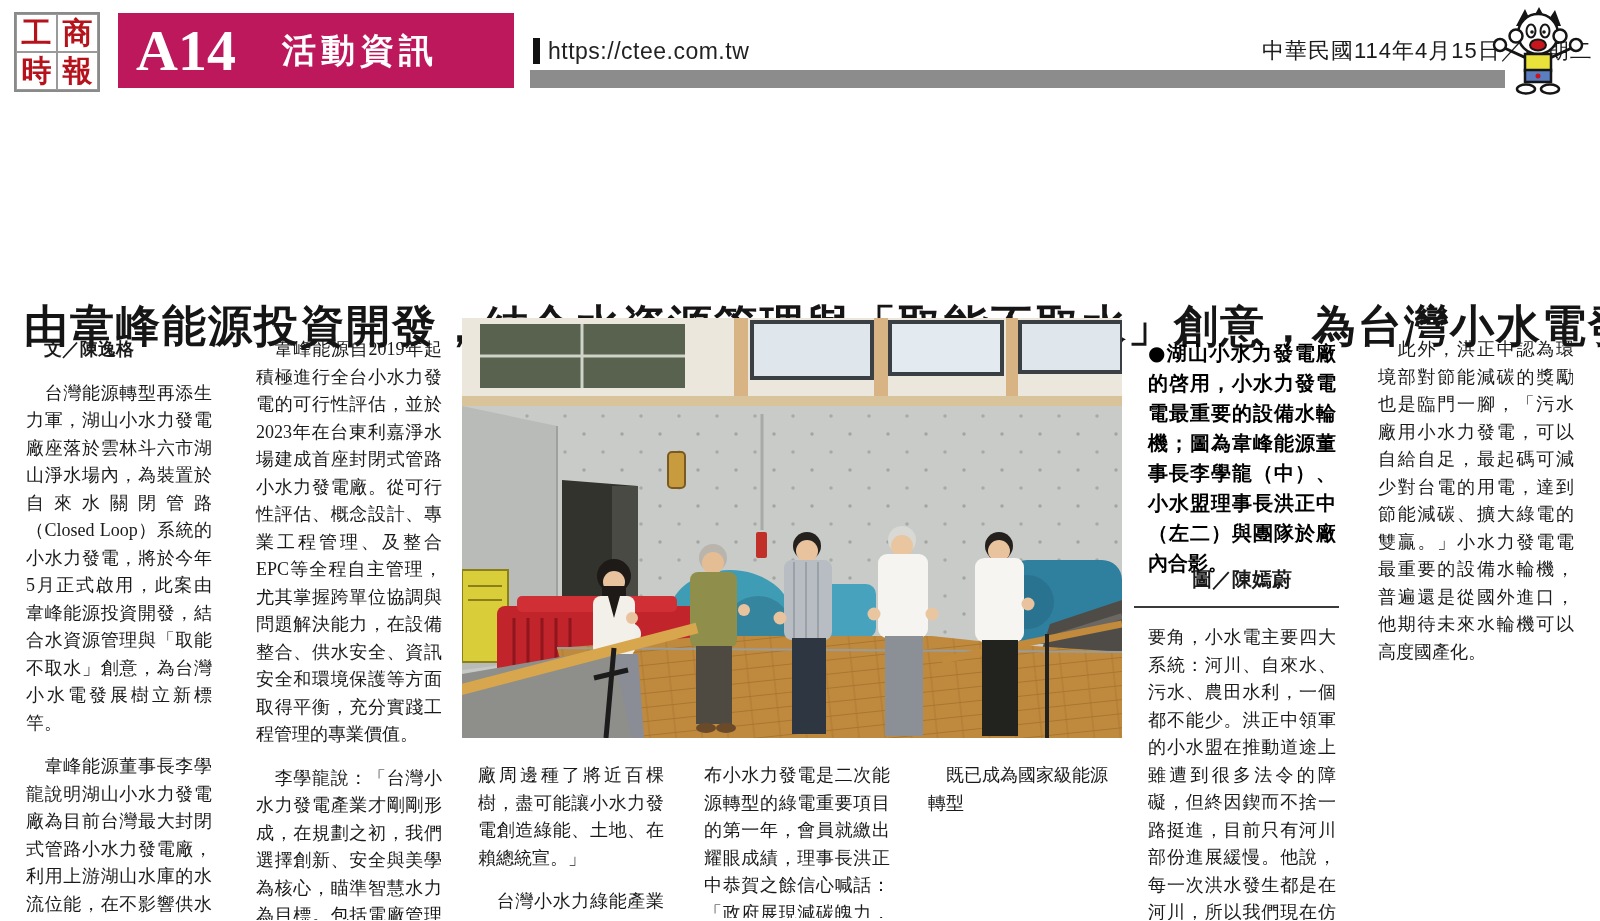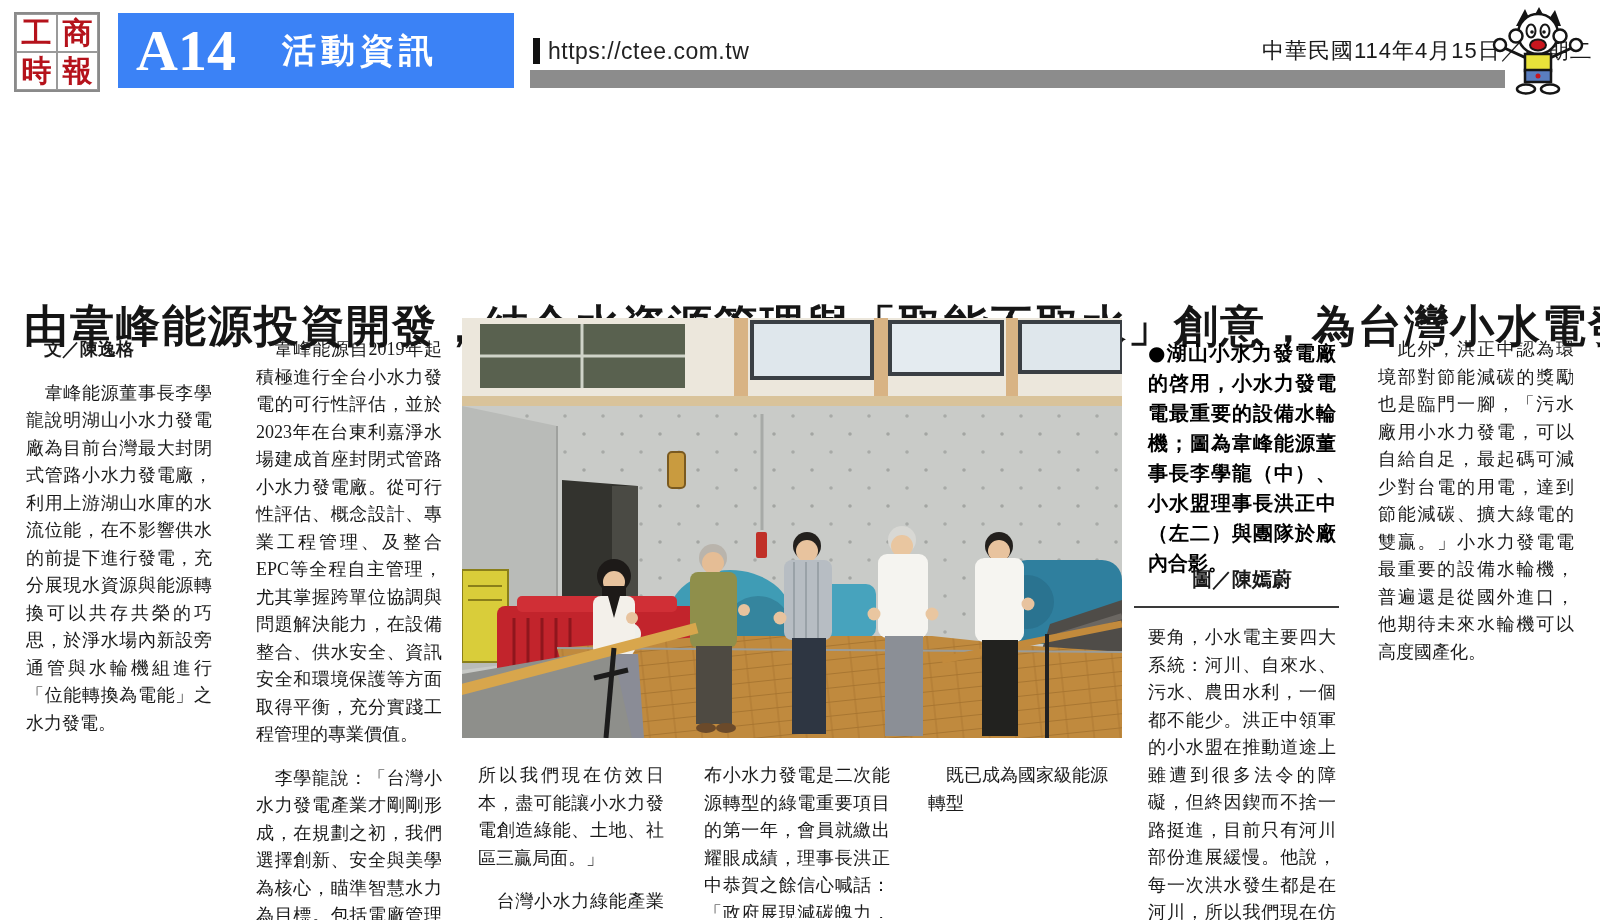--- a/index.html
+++ b/index.html
@@ -6,21 +6,21 @@
   .page{position:relative;width:1600px;height:921px;background:#fff;overflow:hidden;
         font-family:"Liberation Sans",sans-serif;color:#111;}
 
   
   .logo{position:absolute;left:14px;top:12px;width:82px;height:76px;
         display:grid;grid-template-columns:1fr 1fr;grid-template-rows:1fr 1fr;
         border:2px solid #8a8a8a;background:#fff;}
   .logo-cell{display:flex;align-items:center;justify-content:center;
         font-family:"Liberation Serif",serif;font-weight:bold;font-size:30px;color:#b5121b;
         border:1px solid #9a9a9a;line-height:1;}
-  .banner{position:absolute;left:118px;top:13px;width:396px;height:75px;background:#3b82f6;
+  .banner{position:absolute;left:118px;top:13px;width:396px;height:75px;background:#be185d;
         display:flex;align-items:center;}
   .banner .pgnum{font-family:"Liberation Serif",serif;font-weight:bold;color:#fff;
         font-size:58px;margin-left:18px;line-height:1;}
   .banner .section{color:#fff;font-weight:bold;font-size:34px;letter-spacing:5px;margin-left:46px;}
   .url-bullet{position:absolute;left:533px;top:38px;width:7px;height:26px;background:#111;}
   .url-text{position:absolute;left:548px;top:38px;font-size:23px;color:#222;letter-spacing:.5px;}
   .gray-bar{position:absolute;left:530px;top:70px;width:975px;height:18px;background:#8c8c8c;}
   .date{position:absolute;left:1262px;top:36px;font-size:22px;color:#1a1a1a;font-weight:500;letter-spacing:1px;}
   .mascot{position:absolute;left:1492px;top:4px;width:92px;height:92px;}
 
@@ -97,21 +97,21 @@
       <circle cx="46" cy="72" r="2.5" fill="#c8161e"></circle>
       <ellipse cx="34" cy="85" rx="9" ry="4.5" fill="#fff" stroke="#151515" stroke-width="2.5"></ellipse>
       <ellipse cx="58" cy="85" rx="9" ry="4.5" fill="#fff" stroke="#151515" stroke-width="2.5"></ellipse>
     </svg>
   </div>
 
   <h2 class="subheadline">由韋峰能源投資開發，結合水資源管理與「取能不取水」創意，為台灣小水電發展樹立新標竿</h2>
 
   <div class="col c1">
     <p class="byline">　文／陳逸格</p>
-    <span><p>　韋峰能源董事長李學龍說明湖山小水力發電廠為目前台灣最大封閉式管路小水力發電廠，利用上游湖山水庫的水流位能，在不影響供水的前提下進行發電，充分展現水資源與能源轉換可以共存共榮的巧思，於淨水場內新設旁通管與水輪機組進行「位能轉換為電能」之水力發電。</p></span>
+    <span><p>　台灣能源轉型再添生力軍，湖山小水力發電廠座落於雲林斗六市湖山淨水場內，為裝置於自來水關閉管路（Closed Loop）系統的小水力發電，將於今年5月正式啟用，此案由韋峰能源投資開發，結合水資源管理與「取能不取水」創意，為台灣小水電發展樹立新標竿。</p><p>　韋峰能源董事長李學龍說明湖山小水力發電廠為目前台灣最大封閉式管路小水力發電廠，利用上游湖山水庫的水流位能，在不影響供水的前提下進行發電，充分展現水資源與能源轉換可以共存共榮的巧思，於淨水場內新設旁通管與水輪機組進行「位能轉換為電能」之水力發電。</p></span>
   </div>
 
   <div class="col c2">
     <span><p>　韋峰能源自2019年起積極進行全台小水力發電的可行性評估，並於2023年在台東利嘉淨水場建成首座封閉式管路小水力發電廠。從可行性評估、概念設計、專業工程管理、及整合EPC等全程自主管理，尤其掌握跨單位協調與問題解決能力，在設備整合、供水安全、資訊安全和環境保護等方面取得平衡，充分實踐工程管理的專業價值。</p><p>　李學龍說：「台灣小水力發電產業才剛剛形成，在規劃之初，我們選擇創新、安全與美學為核心，瞄準智慧水力為目標。包括電廠管理數位化、設備規格客製化、空間規劃藝術化，以打造高效、穩定、淨零的次世代小水力發電廠。同時我們在電</p></span>
   </div>
 
   <figure class="photo" style="margin:0;">
     <svg width="660" height="420" viewBox="0 0 660 420">
       <defs>
         <pattern id="ties" width="38" height="36" patternUnits="userSpaceOnUse">
@@ -222,21 +222,21 @@
       <circle cx="566" cy="286" r="6.5" fill="#e8c39e"></circle>
 
       <polygon points="0,356 150,330 170,420 0,420" fill="#8e8f8b"></polygon>
       <line x1="-10" y1="374" x2="235" y2="310" stroke="#d8a64c" stroke-width="11"></line>
       <line x1="152" y1="330" x2="144" y2="420" stroke="#1c1c1c" stroke-width="5"></line>
       <line x1="132" y1="360" x2="166" y2="352" stroke="#1c1c1c" stroke-width="5"></line>
     </svg>
   </figure>
 
   <div class="col c3">
-    <span><p>所以我們現在仿效日本，盡可能讓小水力發電創造綠能、土地、社區三贏局面。」</p><p>　台灣小水力綠能產業聯盟（小水盟）是台灣推動小水電的重磅推手，在賴總統宣</p></span>
+    <span><p>廠周邊種了將近百棵樹，盡可能讓小水力發電創造綠能、土地、在賴總統宣。」</p><p>　台灣小水力綠能產業聯盟（小水盟）是台灣推動小水電的重磅推手，在賴總統宣</p></span>
   </div>
   <div class="col c4">
     <span><p>布小水力發電是二次能源轉型的綠電重要項目的第一年，會員就繳出耀眼成績，理事長洪正中恭賀之餘信心喊話：「政府展現減碳魄力，積極加速小水電的產業化與</p></span>
   </div>
   <div class="col c5">
     <span><p>　既已成為國家級能源轉型</p></span>
   </div>
 
   <div class="col capcol">
     <p class="caption">●湖山小水力發電廠的啓用，小水力發電電最重要的設備水輪機；圖為韋峰能源董事長李學龍（中）、小水盟理事長洪正中（左二）與團隊於廠內合影。</p>

